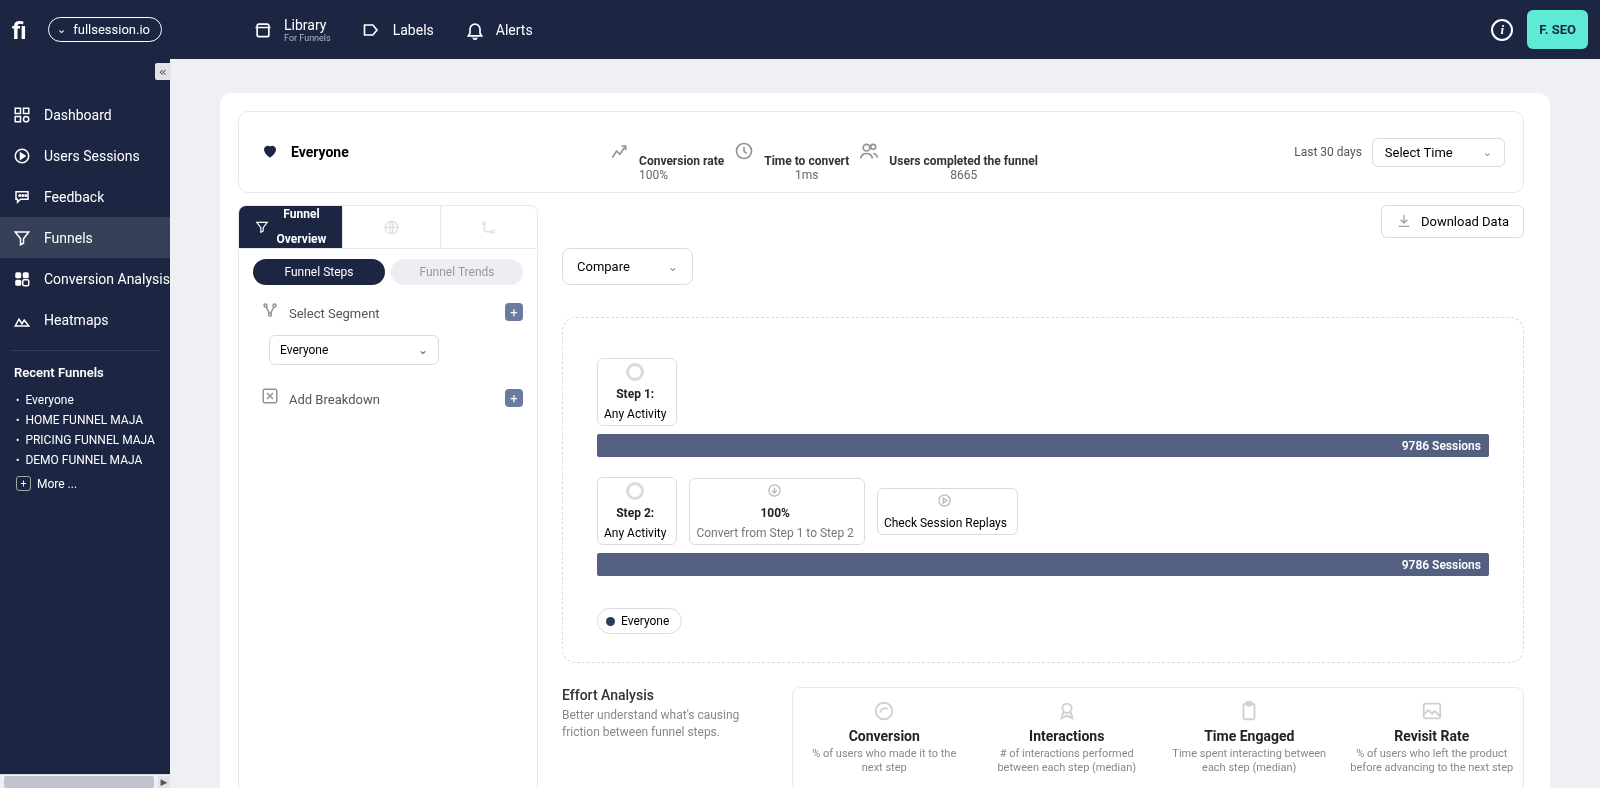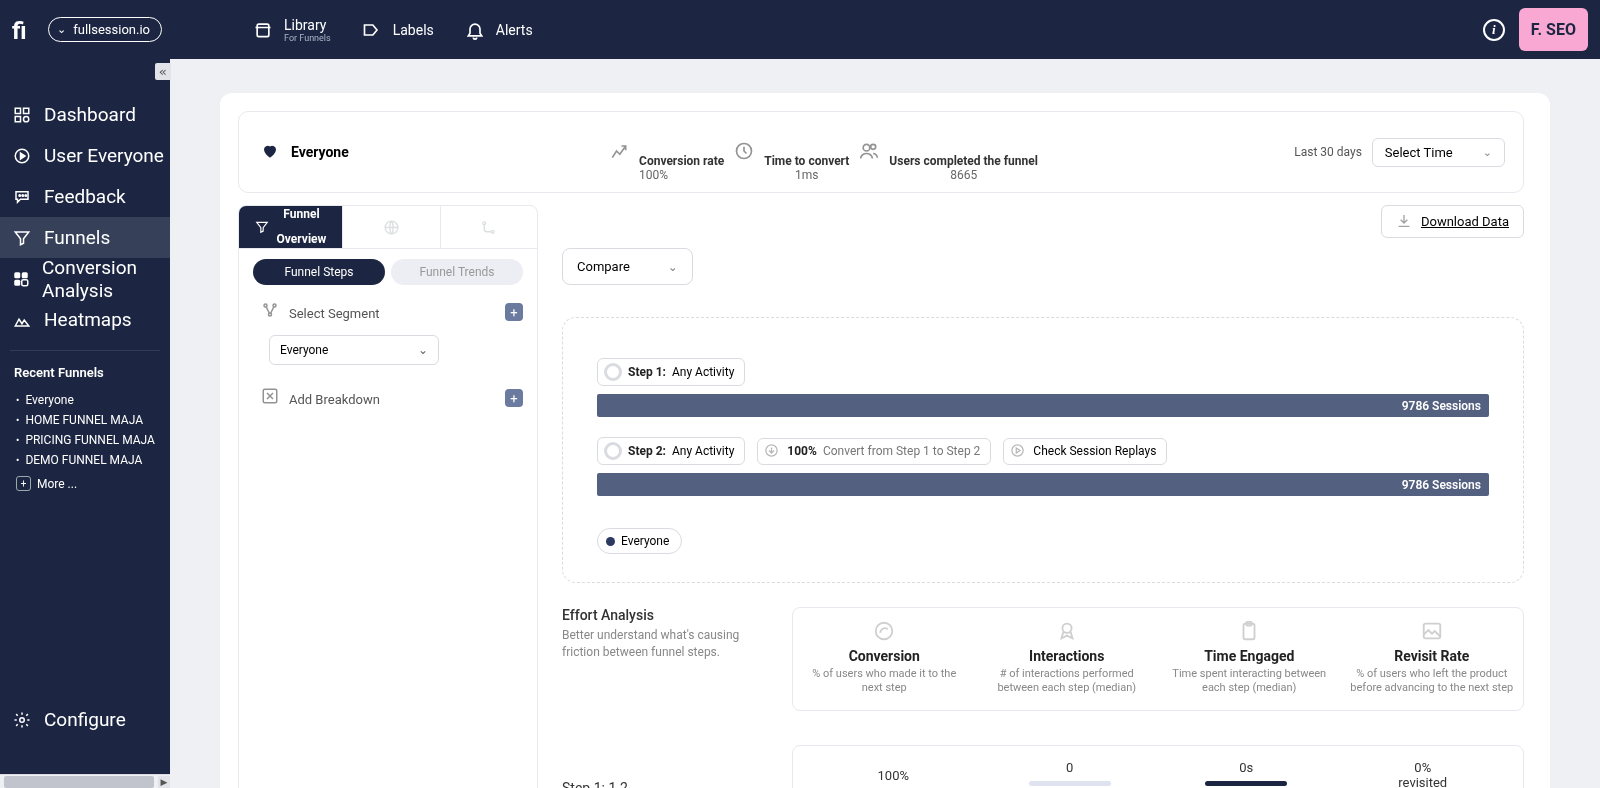--- a/index.html
+++ b/index.html
@@ -10,27 +10,27 @@
 .logo { width: 30px; height: 30px; margin-right: 6px; display:flex; align-items:center; }
 .site-pill { border: 1px solid #fff; border-radius: 14px; padding: 4px 11px 4px 8px; display: flex; align-items: center; font-size: 13px; }
 .site-pill .chev { margin-right: 7px; font-size:11px; }
 .top-items { display: flex; align-items: center; margin-left: 90px; }
 .top-item { display: flex; align-items: center; margin-right: 30px; cursor: pointer; }
 .top-item .ic { width: 22px; height: 22px; margin-right: 10px; display:flex; align-items:center; justify-content:center;}
 .top-item .lbl { font-size: 14px; }
 .top-item .sub { font-size: 9px; color: #aeb4c6; }
 .top-right { margin-left: auto; display: flex; align-items: center; gap: 14px; }
 .info-circle { width: 22px; height: 22px; border-radius: 50%; border: 2px solid #fff; display: flex; align-items: center; justify-content: center; font-size: 13px; font-weight: bold; font-style: italic; font-family: serif;}
-.user-pill { background: #f9a8d4; color: #1c2642; padding: 12px 12px; border-radius: 6px; font-size: 16px; font-weight: bold; }
+.user-pill { background: #5eead4; color: #1c2642; padding: 12px 12px; border-radius: 6px; font-size: 13px; font-weight: bold; }
 
 
 .sidebar { position: absolute; top: 59px; left: 0; width: 170px; bottom: 0; background: #1c2642; color: #fff; }
 .collapse-tab { position: absolute; top: 4px; right: -1px; background: #e1e3e8; color: #555; width: 16px; height: 17px; font-size: 13px; display:flex; align-items:center; justify-content:center; border-radius:2px 0 0 2px; font-family: monospace;}
 .nav { padding-top: 35px; }
-.nav-item { display: flex; align-items: center; height: 41px; padding-left: 12px; cursor: pointer; font-size: 19px;}
+.nav-item { display: flex; align-items: center; height: 41px; padding-left: 12px; cursor: pointer; font-size: 14px;}
 .nav-item.active { background: #364058; }
 .nav-item .ic { width: 20px; height: 20px; margin-right: 12px; display:flex; align-items:center; justify-content:center; }
 .nav-sep { border-top: 1px solid #333b55; margin: 10px 10px 14px; }
 .recent-title { font-size: 13px; padding-left: 14px; margin-bottom: 10px; font-weight: 600; }
 .recent-list { padding-left: 16px; font-size: 12px; }
 .recent-list li { list-style: none; padding: 3px 0; display:flex; align-items:center; cursor:pointer;}
 .recent-list .bullet { margin-right:6px; font-size:10px;}
 .more-item { display:flex; align-items:center; padding:6px 0 0 16px; font-size:12px; cursor:pointer;}
 .more-item .ic { width:15px; height:15px; margin-right:6px; border:1px solid #9aa; border-radius:3px; display:flex; align-items:center; justify-content:center; font-size:10px;}
 .sidebar-bottom { position: absolute; bottom: 48px; left:0; right:0;}
@@ -73,28 +73,28 @@
 .sec-row { display:flex; align-items:flex-end; padding:14px 14px 8px 22px; }
 .sec-row .ic { width:20px; height:20px; margin-right:8px; opacity:.7;}
 .sec-row .txt { font-size:13px; color:#555; flex:1;}
 .sec-row .plus { width:18px; height:18px; background:#6b7b9f; border-radius:4px; display:flex; align-items:center; justify-content:center; color:#fff; font-size:13px; cursor:pointer;}
 .seg-select { margin: 6px auto 8px 30px; border:1px solid #d9dbe0; border-radius:6px; padding:7px 10px; font-size:12px; width:170px; display:flex; align-items:center; cursor:pointer;}
 .seg-select .chev { margin-left:auto; font-size:12px; color:#666;}
 .left-box .spacer { height:130px;}
 
 .right-area { flex:1; margin-left:24px;}
 .dl-row { display:flex; justify-content:flex-end; margin-bottom:10px;}
-.dl-btn { border:1px solid #d9dbe0; border-radius:6px; padding:7px 14px; font-size:13px; display:flex; align-items:center; gap:8px; cursor:pointer;text-decoration:underline;}
+.dl-btn { border:1px solid #d9dbe0; border-radius:6px; padding:7px 14px; font-size:13px; display:flex; align-items:center; gap:8px; cursor:pointer;}
 .dl-btn .ic { width:17px; height:17px; opacity:.6;}
 .compare { display:inline-flex; align-items:center; border:1px solid #d9dbe0; border-radius:8px; padding:10px 14px; font-size:13px; gap:38px; cursor:pointer; }
 .compare .chev { font-size:12px; color:#888;}
 
 .steps-area { margin-top:32px; border:1px dashed #d9dbe0; border-radius:14px; padding: 40px 34px 28px;}
 .chip-row { display:flex; gap:12px; align-items:center; margin-bottom:8px;}
-.chip { border:1px solid #d9dbe0; border-radius:6px; padding:4px 10px 4px 6px; display:flex; align-items:center; gap:6px; font-size:12px; background:#fff;}
+.chip { border:1px solid #d9dbe0; border-radius:6px; padding:4px 10px 4px 6px; display:flex; align-items:center; gap:6px; font-size:12px; background:#fff;flex-direction:column;}
 .chip .circ { width:18px; height:18px; border-radius:50%; border:3px solid #d9dbe0; background:#fff;}
 .chip strong{font-weight:700; color:#222;}
 .chip .ic { width:17px; height:17px; opacity:.6;}
 .chip .pct { font-weight:700; color:#222;}
 .bar { height:23px; background:#546080; border-radius:2px; display:flex; align-items:center; justify-content:flex-end; padding-right:8px; margin-bottom:20px;}
 .bar .bl { color:#fff; font-size:12px; font-weight:600;}
 .legend-chip { display:inline-flex; align-items:center; border:1px solid #d9dbe0; border-radius:14px; padding:5px 12px 5px 8px; font-size:12px; gap:6px; margin-top:12px;}
 .legend-chip .dot { width:9px; height:9px; border-radius:50%; background:#2c3a62;}
 
 .effort-row { display:flex; margin-top:24px; gap:20px;}
@@ -177,21 +177,21 @@
         </span>
       <span>Dashboard</span>
     </div>
     <div class="nav-item">
       <span class="ic">
           <svg width="18" height="18" viewBox="0 0 24 24" fill="none" stroke="#fff" stroke-width="2">
             <circle cx="12" cy="12" r="9"></circle>
             <path d="M10 8l6 4-6 4z" fill="#fff"></path>
           </svg>
         </span>
-      <span>User Everyone</span>
+      <span>Users Sessions</span>
     </div>
     <div class="nav-item">
       <span class="ic">
           <svg width="18" height="18" viewBox="0 0 24 24" fill="none" stroke="#fff" stroke-width="2">
             <path d="M4 5h16v10H10l-4 4v-4H4z"></path>
             <circle cx="9" cy="10" r="1" fill="#fff"></circle>
             <circle cx="13" cy="10" r="1" fill="#fff"></circle>
             <circle cx="17" cy="10" r="1" fill="#fff"></circle>
           </svg>
         </span>
@@ -242,31 +242,20 @@
       </li>
     <li>
         <span class="bullet">•</span>
         <span>DEMO FUNNEL MAJA</span>
       </li>
   </ul>
   <div class="more-item">
     <span class="ic">+</span>
     <span>More ...</span>
   </div>
-  <div class="sidebar-bottom">
-    <div class="nav-item">
-      <span class="ic">
-          <svg width="18" height="18" viewBox="0 0 24 24" fill="none" stroke="#fff" stroke-width="2">
-            <circle cx="12" cy="12" r="3"></circle>
-            <path d="M12 2v3M12 19v3M4.2 4.2l2.1 2.1M17.7 17.7l2.1 2.1M2 12h3M19 12h3M4.2 19.8l2.1-2.1M17.7 6.3l2.1-2.1"></path>
-          </svg>
-        </span>
-      <span>Configure</span>
-    </div>
-  </div>
   <div class="scrollb">
     <div class="scrollb-thumb"></div>
     <div class="scrollb-arrow r">▶</div>
   </div>
 </div>
 
 <div class="main">
   <div class="panel">
 
     <div class="kpi-row">

